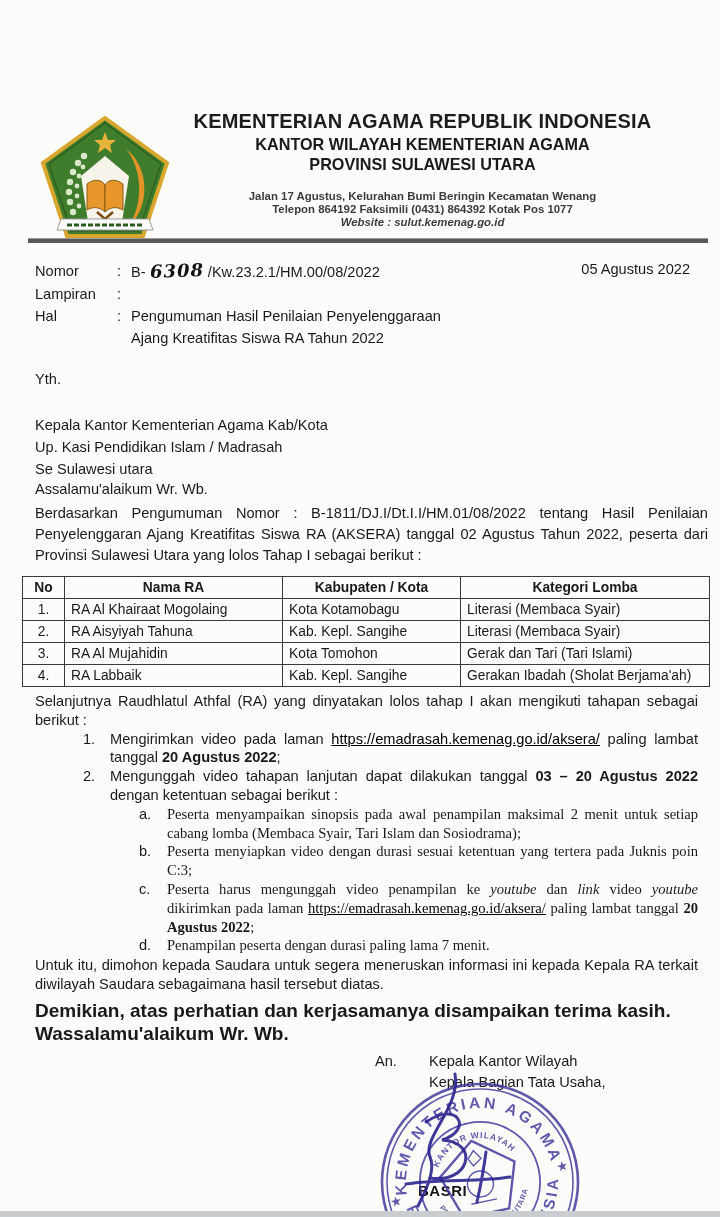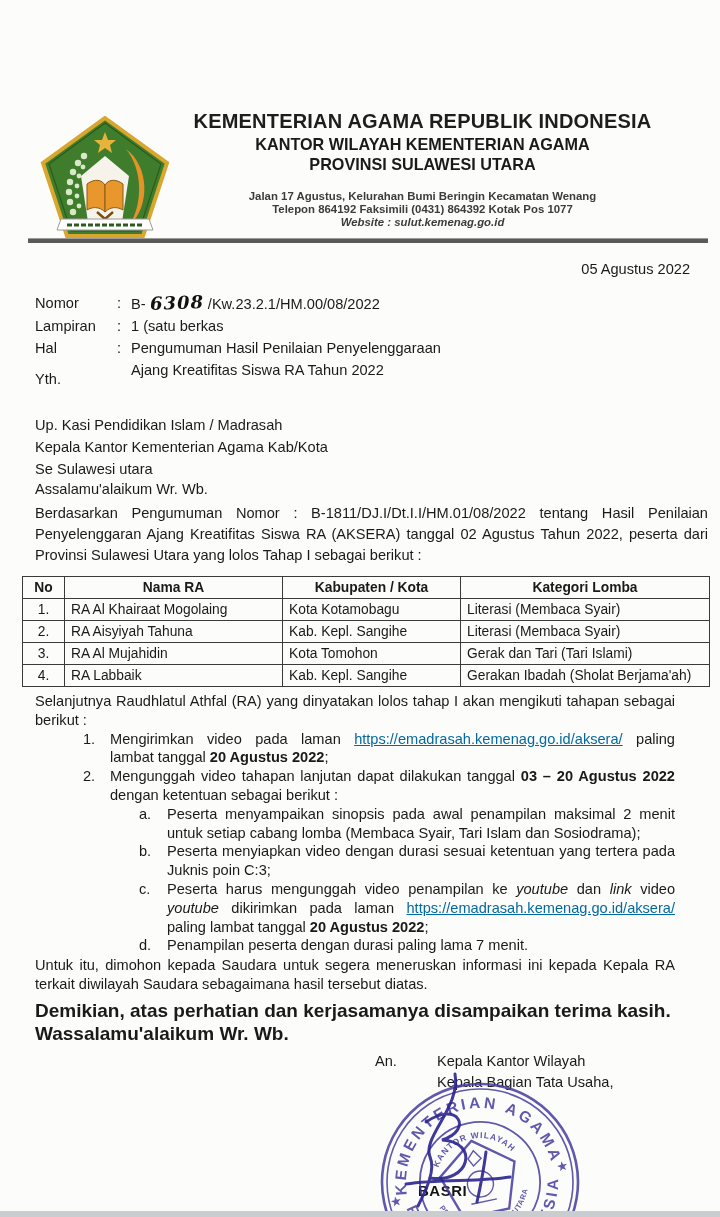--- a/index.html
+++ b/index.html
@@ -20,21 +20,21 @@
   .lh-org3 { font-size:16.2px; font-weight:700; margin-top:1px; }
   .lh-addr { font-size:11.4px; font-weight:700; color:#3c3c3c; margin-top:16px; }
   .lh-tel  { font-size:11.4px; font-weight:700; color:#3c3c3c; margin-top:1px; }
   .lh-web  { font-size:11.4px; font-weight:700; font-style:italic; color:#3c3c3c; margin-top:1px; }
   .logo { position:absolute; left:33px; top:116px; }
 
   .rule { position:absolute; top:238px; left:28px; right:12px; height:4px;
           background:#5a5a5a; border-top:1px solid #9b9b9b; }
 
   
-  .meta { position:absolute; top:260px; left:35px; right:28px; font-size:14.6px; line-height:22px;margin-top:32px; }
+  .meta { position:absolute; top:260px; left:35px; right:28px; font-size:14.6px; line-height:22px; }
   .meta-row { display:flex; }
   .meta-label { width:82px; flex:none; }
   .meta-colon { width:14px; flex:none; }
   .meta-value { flex:1; }
   .hand {
     font-family:"DejaVu Serif", serif; font-style:italic; font-weight:700;
     font-size:18px; letter-spacing:1px; display:inline-block; transform:rotate(-2deg);
     color:#111;
   }
   .date { position:absolute; top:261px; right:30px; font-size:14.6px; }
@@ -52,37 +52,37 @@
   
   .tbl-wrap { position:absolute; top:576px; left:22px; width:688px;border-radius:29px; }
   table { border-collapse:collapse; width:100%; table-layout:fixed; }
   th,td { border:1px solid #3a3a3a; font-size:13.8px; padding:1px 6px; height:19px; }
   th { font-weight:700; text-align:center; }
   td { text-align:left; }
   .col-no { width:42px; } .col-nama { width:218px; } .col-kab { width:178px; }
   td.c-no { text-align:center; }
 
   
-  .body2 { position:absolute; top:692px; left:35px; right:45px;
+  .body2 { position:absolute; top:692px; left:35px; right:22px;
            font-size:14.6px; line-height:18.8px; text-align:justify; }
   .li  { display:flex; margin-left:48px; }
   .li .num { width:27px; flex:none; }
   .li .txt { flex:1; text-align:justify; }
   .sli { display:flex; margin-left:104px; }
   .sli .num { width:28px; flex:none; }
-  .sli .txt { flex:1; text-align:justify; }
-  .link { color:#0369a1; text-decoration:underline; }
+  .sli .txt { flex:1; text-align:justify;font-family:Liberation Serif, serif; }
+  .link { color:#000000; text-decoration:underline; }
   b { font-weight:700; } i { font-style:italic; }
   .after-list { margin-top:1px; }
 
   .closing { position:absolute; top:1000px; left:35px; font-size:19px; line-height:22.5px;font-weight:bold; }
 
   
   .sigblock { position:absolute; top:1051px; left:375px; font-size:14.6px; line-height:21px; }
-  .sigblock .row { display:flex; column-gap:40px; }
+  .sigblock .row { display:flex; column-gap:32px; }
   .sig-name { position:absolute; top:1182px; left:418px; font-size:15px; font-weight:700;
               letter-spacing:.5px; color:#141414; z-index:1; }
   .stamp-svg { position:absolute; left:360px; top:1062px; z-index:2; }
 
   .bottom-bar { position:absolute; left:0; right:0; bottom:0; height:6px; background:#c9cdcf; z-index:3; }
 </style>
 </head>
 <body>
 
 <div class="page">
@@ -135,37 +135,36 @@
       <span class="meta-colon">:</span>
       <span class="meta-value">
         <span>B-</span>
         <span class="hand">6308</span>
         <span>/Kw.23.2.1/HM.00/08/2022</span>
       </span>
     </div>
     <div class="meta-row">
       <span class="meta-label">Lampiran</span>
       <span class="meta-colon">:</span>
-      <span class="meta-value">1 (satu berkas</span>
     </div>
     <div class="meta-row">
       <span class="meta-label">Hal</span>
       <span class="meta-colon">:</span>
       <span class="meta-value">
         <span style="display:block">Pengumuman Hasil Penilaian Penyelenggaraan</span>
         <span style="display:block">Ajang Kreatifitas Siswa RA Tahun 2022</span>
       </span>
     </div>
   </div>
   <div class="date">05 Agustus 2022</div>
 
   <div class="recipient">
     <div class="yth">Yth.</div>
+    <div>Kepala Kantor Kementerian Agama Kab/Kota</div>
     <div>Up. Kasi Pendidikan Islam / Madrasah</div>
-    <div>Kepala Kantor Kementerian Agama Kab/Kota</div>
     <div>Se Sulawesi utara</div>
   </div>
 
   <div class="salutation">Assalamu'alaikum Wr. Wb.</div>
 
   <div class="para1">Berdasarkan Pengumuman Nomor : B-1811/DJ.I/Dt.I.I/HM.01/08/2022 tentang Hasil Penilaian Penyelenggaran Ajang Kreatifitas Siswa RA (AKSERA) tanggal 02 Agustus Tahun 2022, peserta dari Provinsi Sulawesi Utara yang lolos Tahap I sebagai berikut :</div>
 
   <div class="tbl-wrap">
     <table>
       <colgroup>

